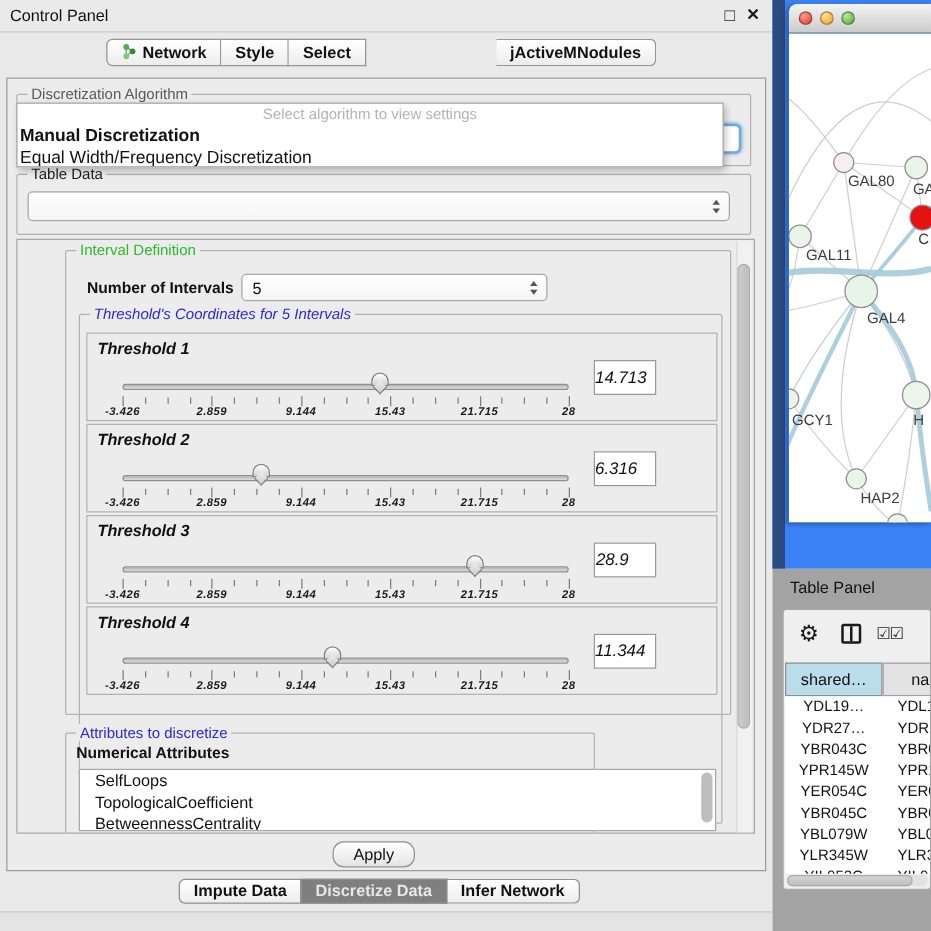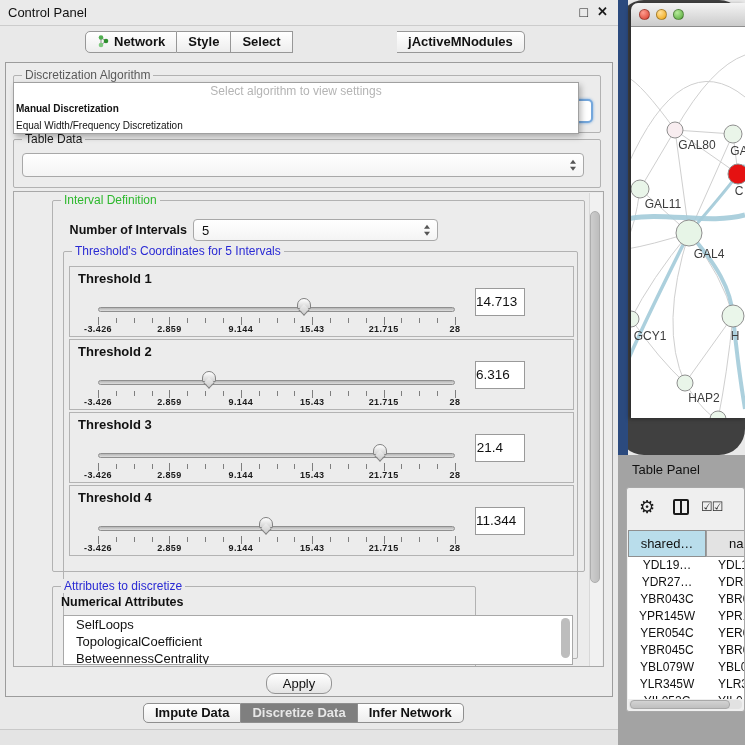--- a/index.html
+++ b/index.html
@@ -33,41 +33,41 @@
   .legend.dark  { color:#1a1a1a; }
   .legend.gray  { color:#5a5a5a; }
 
   .gb-algorithm { left:7px; top:12px; width:588px; height:58px; }
   .combo-ghost { position:absolute; left:20px; top:36px; width:567px; height:24px; background:#fff;
                  border:2px solid #74a7dc; border-radius:5px; box-shadow:0 0 3px #74a7dc; z-index:1; }
 
   .popup { position:absolute; left:7px; top:19px; width:566px; height:52px; background:#ffffff;
            border:1px solid #a0a0a0; box-shadow:2px 3px 6px rgba(0,0,0,.28); z-index:5; overflow:hidden; }
   .popup-hint { height:17px; line-height:17px; text-align:center; color:#b4b4b4; font-size:12px; }
-  .popup-opt { height:17px; line-height:17px; padding-left:2px; font-size:10px; color:#111; white-space:nowrap; }
+  .popup-opt { height:17px; line-height:17px; padding-left:2px; font-size:14px; color:#111; white-space:nowrap; }
   .popup-opt.bold { font-weight:bold; }
 
   .gb-tabledata { left:7px; top:76px; width:588px; height:49px; }
   .combo { position:absolute; background:linear-gradient(#ffffff,#f4f4f4); border:1px solid #a8a8a8;
            border-radius:4px; font-size:13px; color:#111; }
   .combo .val { position:absolute; left:8px; top:3px; white-space:nowrap; }
   .stepper { position:absolute; right:7px; top:50%; transform:translateY(-50%); }
   .tri-up { width:0;height:0;border-left:3.5px solid transparent;border-right:3.5px solid transparent;border-bottom:4.5px solid #555;margin-bottom:2.5px; }
   .tri-dn { width:0;height:0;border-left:3.5px solid transparent;border-right:3.5px solid transparent;border-top:4.5px solid #555; }
   .combo-main { left:8px; top:13px; width:562px; height:24px; }
 
   .scrollarea { position:absolute; left:7px; top:128px; width:591px; height:476px; border:1px solid #a8a8a8; overflow:hidden; background:#ececec; }
   .vsb-track { position:absolute; right:1px; top:1px; width:13px; height:473px; background:#f1f1f1; border-left:1px solid #d8d8d8; }
   .vsb-thumb { position:absolute; right:2px; top:18px; width:10px; height:372px; background:linear-gradient(90deg,#cdcdcd,#bdbdbd); border:1px solid #adadad; border-radius:5px; }
 
   .gb-interval { left:38px; top:8px; width:533px; height:372px; }
   .noi-label { position:absolute; left:0; top:22px; width:134px; text-align:right; font-size:12.5px; font-weight:bold; color:#111; }
   .noi-combo { left:140px; top:18px; width:245px; height:22px; }
 
-  .gb-thresh { left:10px; top:50px; width:515px; height:408px; }
+  .gb-thresh { left:10px; top:50px; width:515px; height:408px;font-style:italic; }
   .t-panel { position:absolute; left:5px; width:505px; height:71px; border:1px solid #b3b3b3; background:#ececec; }
   .t-title { position:absolute; left:8px; top:4px; font-size:13px; font-weight:bold; color:#111; }
   .t-track { position:absolute; left:28px; top:40px; width:357px; height:5px; border:1px solid #8f8f8f;
              border-radius:3px; background:linear-gradient(#b5b5b5,#dedede); }
   .t-thumb { position:absolute; top:31px; width:14px; height:11px; background:linear-gradient(#ffffff,#d2d2d2);
              border:1px solid #828282; border-radius:7px 7px 1px 1px; z-index:2; }
   .t-thumb::after { content:""; position:absolute; left:2.2px; top:6.8px; width:7px; height:7px;
              background:linear-gradient(135deg,#eee,#ccc); border-right:1px solid #828282; border-bottom:1px solid #828282; transform:rotate(45deg); }
   .tick { position:absolute; width:1px; background:#7e7e7e; }
   .tick.major { top:50px; height:8px; }
@@ -89,21 +89,21 @@
   .bottom-seg { position:absolute; left:143px; top:703px; height:20px; display:flex; }
   .btab { height:20px; line-height:18px; padding:0 11px; font-size:13px; font-weight:bold; color:#111;
           background:linear-gradient(#ffffff,#ededed); border:1px solid #8f8f8f; border-left:none; white-space:nowrap; }
   .btab.first { border-left:1px solid #8f8f8f; border-radius:5px 0 0 5px; }
   .btab.last { border-radius:0 5px 5px 0; }
   .btab.selected { background:#7f7f7f; color:#e7e7e7; }
   .cp-bottom-strip { position:absolute; left:0; top:729px; width:618px; height:16px; background:#e4e4e4; border-top:1px solid #c9c9c9; }
 
   
   .right-pane { position:absolute; left:618px; top:0; width:127px; height:745px; }
-  .desktop { position:absolute; left:0; top:0; width:127px; height:455px; background:#404040;border-radius:26px; }
+  .desktop { position:absolute; left:0; top:0; width:127px; height:455px; background:#3b82f6; }
   .navy-edge { position:absolute; left:0; top:0; width:10px; height:455px; background:#2b4a7e; }
   .mac-window { position:absolute; left:13px; top:3px; width:114px; height:415px; border-radius:7px 0 0 0;
                 overflow:hidden; box-shadow:-2px 1px 4px rgba(0,0,0,.35); }
   .mac-titlebar { position:absolute; left:0; top:0; width:100%; height:24px;
                   background:linear-gradient(#f4f4f4,#cbcbcb); border-bottom:1px solid #8e8e8e; }
   .light { position:absolute; top:6px; width:11px; height:11px; border-radius:50%; border:1px solid rgba(0,0,0,.3); }
   .light.red    { left:8px;  background:radial-gradient(circle at 35% 30%, #ff9d8f, #d83b2b); }
   .light.yellow { left:25px; background:radial-gradient(circle at 35% 30%, #ffe09a, #efa30b); }
   .light.green  { left:42px; background:radial-gradient(circle at 35% 30%, #b6eb9a, #52a636); }
   .net-canvas { position:absolute; left:0; top:24px; width:114px; height:391px; background:#ffffff; }
@@ -286,21 +286,21 @@
                 <div class="tick minor" style="left: 349.3px;"></div>
                 <div class="tick minor" style="left: 367.15px;"></div>
                 <div class="tick major" style="left: 385px;"></div>
                 <div class="t-ticklabel" style="left: 28px;">-3.426</div>
                 <div class="t-ticklabel" style="left: 99.4px;">2.859</div>
                 <div class="t-ticklabel" style="left: 170.8px;">9.144</div>
                 <div class="t-ticklabel" style="left: 242.2px;">15.43</div>
                 <div class="t-ticklabel" style="left: 313.6px;">21.715</div>
                 <div class="t-ticklabel" style="left: 385px;">28</div>
                 <div class="t-thumb" style="left: 303.024px;"></div>
-                <div class="t-valbox">21.4</div>
+                <div class="t-valbox">28.9</div>
               </div>
               <div class="t-panel" style="top: 233px;">
                 <div class="t-title">Threshold 4</div>
                 <div class="t-track"></div>
                 <div class="tick major" style="left: 28px;"></div>
                 <div class="tick minor" style="left: 45.85px;"></div>
                 <div class="tick minor" style="left: 63.7px;"></div>
                 <div class="tick minor" style="left: 81.55px;"></div>
                 <div class="tick major" style="left: 99.4px;"></div>
                 <div class="tick minor" style="left: 117.25px;"></div>

